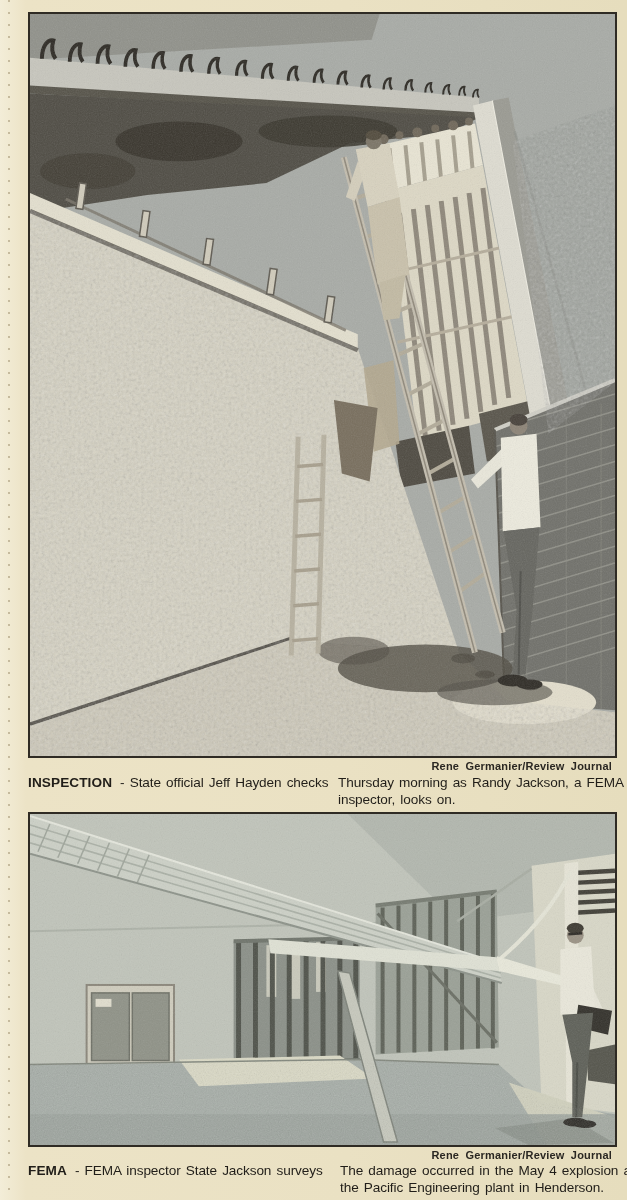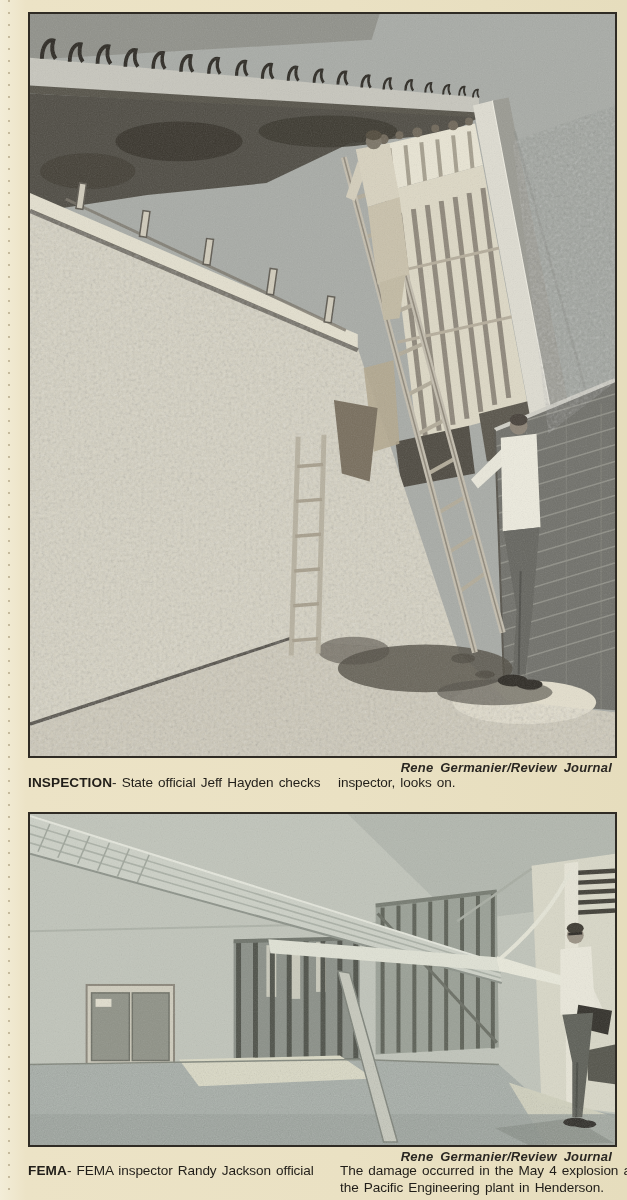--- a/index.html
+++ b/index.html
@@ -15,28 +15,28 @@
   }
   .photo-frame{
     position:absolute;left:28px;box-sizing:border-box;
     border:2px solid #2f2b24;background:#a8aba6;
   }
   #photo1{top:12px;width:589px;height:746px;}
   #photo2{top:812px;width:589px;height:335px;}
   .photo-frame svg{display:block;width:100%;height:100%;}
   .credit{
     position:absolute;left:28px;width:588px;text-align:right;
-    font-size:13px;font-weight:700;color:#2a2722;letter-spacing:.2px;word-spacing:3px;
-    padding-right:4px;box-sizing:border-box;font-style:italic;
+    font-size:11px;font-weight:700;color:#2a2722;letter-spacing:.2px;word-spacing:3px;
+    padding-right:4px;box-sizing:border-box;
   }
   #credit1{top:760px;}
   #credit2{top:1149px;}
   .caption{position:absolute;color:#211e19;font-size:13.6px;line-height:16.5px;letter-spacing:-.1px;word-spacing:1.5px;}
   .caption .cap-line{display:block;white-space:nowrap;}
-  .caption .lead{font-weight:700;letter-spacing:.1px;margin-right:0;}
+  .caption .lead{font-weight:700;letter-spacing:.1px;margin-right:8px;}
   #caption1-left{left:28px;top:775px;}
   #caption1-right{left:338px;top:775px;}
   #caption2-left{left:28px;top:1163px;}
   #caption2-right{left:340px;top:1163px;}
 </style>
 </head>
 <body>
 
 <div class="perforation"></div>
 
@@ -256,20 +256,21 @@
   <rect x="0" y="0" width="589" height="746" filter="url(#fn1)" opacity=".16"></rect>
 </svg>
 </div>
 
 <div class="credit" id="credit1">Rene Germanier/Review Journal</div>
 
 <div class="caption" id="caption1-left">
   <span class="cap-line"><span class="lead">INSPECTION</span><span>- State official Jeff Hayden checks</span></span>
 </div>
 <div class="caption" id="caption1-right">
+  <span class="cap-line">Thursday morning as Randy Jackson, a FEMA</span>
   <span class="cap-line">inspector, looks on.</span>
 </div>
 
 <div class="photo-frame" id="photo2">
 <svg viewBox="0 0 589 333" preserveAspectRatio="none">
   <defs>
     <filter id="fn2" x="0" y="0" width="100%" height="100%">
       <feTurbulence type="fractalNoise" baseFrequency="0.9" numOctaves="2" seed="5" stitchTiles="stitch"></feTurbulence>
       <feColorMatrix type="saturate" values="0"></feColorMatrix>
     </filter>
@@ -385,18 +386,18 @@
   </g>
 
   <rect x="0" y="0" width="589" height="333" clip-path="url(#floor2)" filter="url(#fn2)" opacity=".12"></rect>
   <rect x="0" y="0" width="589" height="333" filter="url(#fn2)" opacity=".15"></rect>
 </svg>
 </div>
 
 <div class="credit" id="credit2">Rene Germanier/Review Journal</div>
 
 <div class="caption" id="caption2-left">
-  <span class="cap-line"><span class="lead">FEMA</span><span>- FEMA inspector Randy Jackson official</span></span>
+  <span class="cap-line"><span class="lead">FEMA</span><span>- FEMA inspector State Jackson surveys</span></span>
 </div>
 <div class="caption" id="caption2-right">
   <span class="cap-line">The damage occurred in the May 4 explosion at</span>
   <span class="cap-line">the Pacific Engineering plant in Henderson.</span>
 </div>
 
 </body></html>

